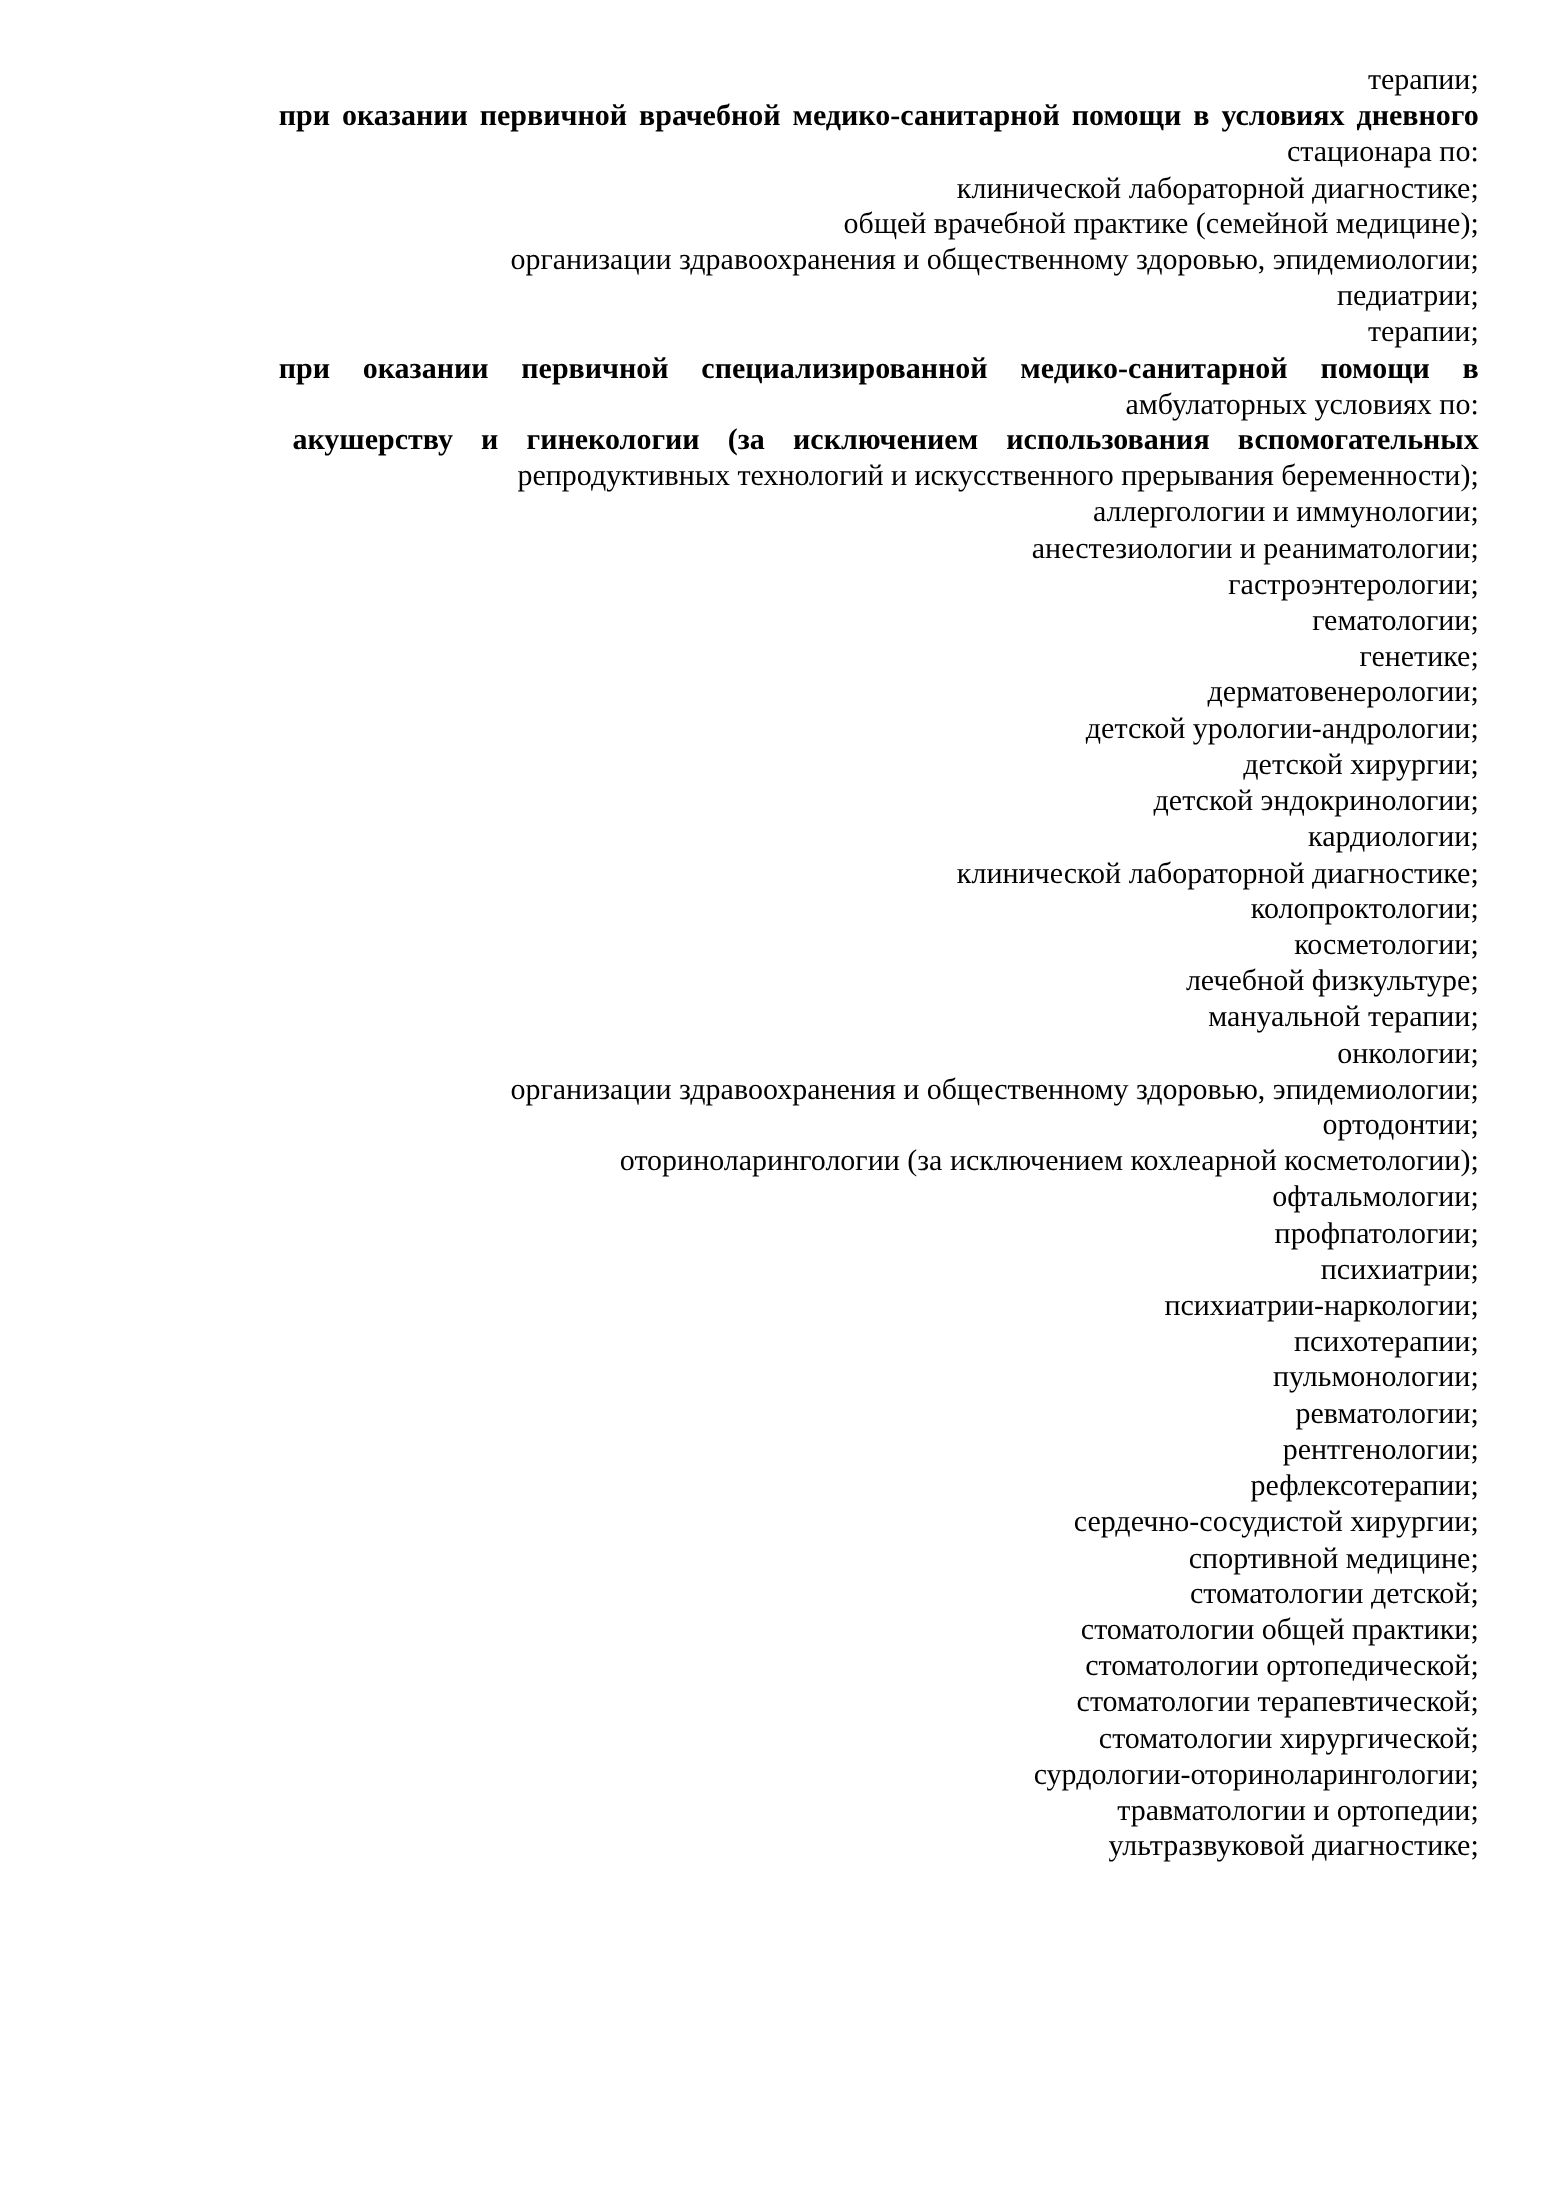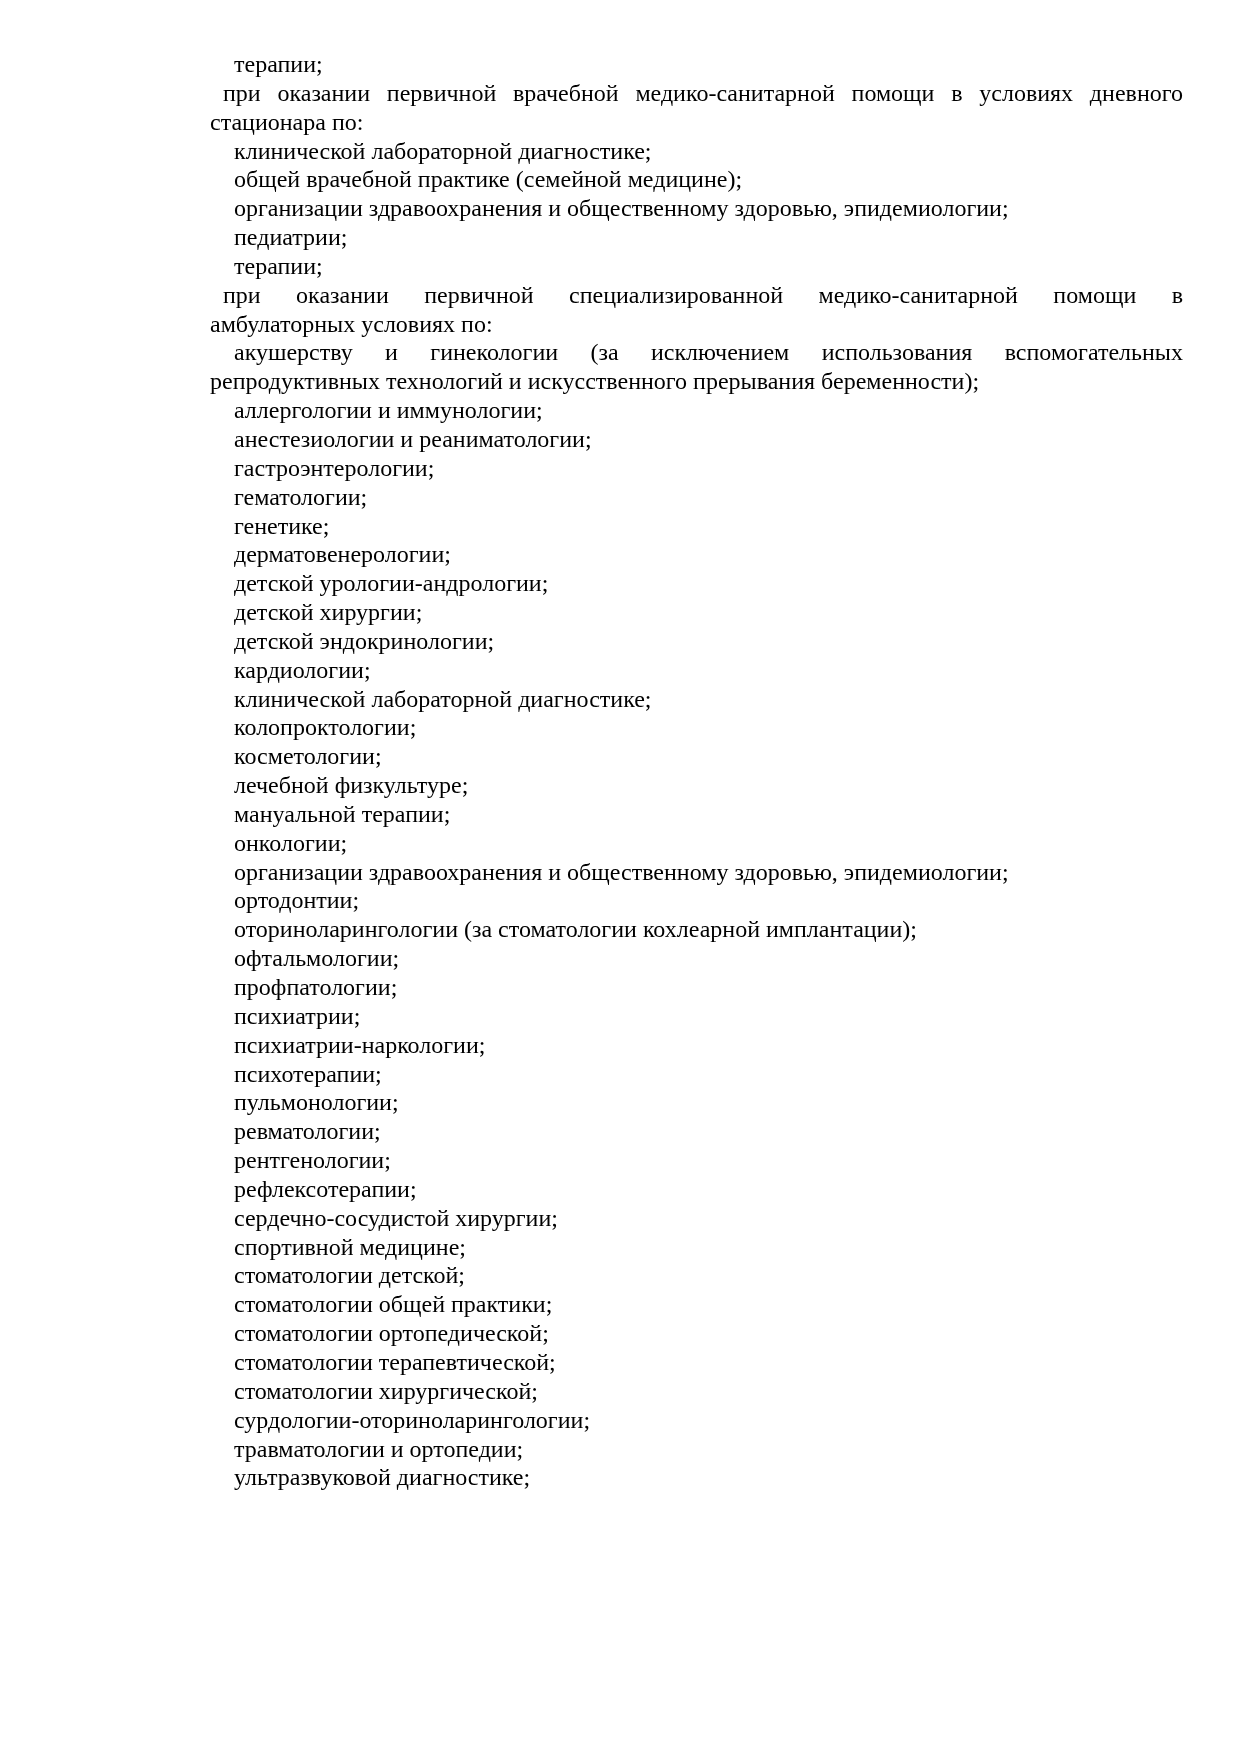--- a/index.html
+++ b/index.html
@@ -19,30 +19,31 @@
   .text-block {
     position: absolute;
     left: 210px;
     top: 50px;
     width: 973px;
     font-size: 24px;
     line-height: 28.85px;
   }
   .line {
     height: 28.85px;
-    text-align: left;
+    text-align: right;
     white-space: nowrap;
   }
   .line.indent-item { padding-left: 24px; }
   .line.indent-para { padding-left: 13px; }
   .line.indent-none { padding-left: 0; }
   .line.stretch {
     white-space: normal;
     text-align: justify;
     text-align-last: justify;
+    font-weight: bold;
   }
 </style>
 </head>
 <body>
 
 <div class="page">
   <div class="text-block" id="text-block">
       <div class="line indent-item">терапии;</div>
       <div class="line indent-para stretch">при оказании первичной врачебной медико-санитарной помощи в условиях дневного</div>
       <div class="line indent-none">стационара по:</div>
@@ -66,21 +67,21 @@
       <div class="line indent-item">детской эндокринологии;</div>
       <div class="line indent-item">кардиологии;</div>
       <div class="line indent-item">клинической лабораторной диагностике;</div>
       <div class="line indent-item">колопроктологии;</div>
       <div class="line indent-item">косметологии;</div>
       <div class="line indent-item">лечебной физкультуре;</div>
       <div class="line indent-item">мануальной терапии;</div>
       <div class="line indent-item">онкологии;</div>
       <div class="line indent-item">организации здравоохранения и общественному здоровью, эпидемиологии;</div>
       <div class="line indent-item">ортодонтии;</div>
-      <div class="line indent-item">оториноларингологии (за стоматологии кохлеарной имплантации);</div>
+      <div class="line indent-item">оториноларингологии (за исключением кохлеарной косметологии);</div>
       <div class="line indent-item">офтальмологии;</div>
       <div class="line indent-item">профпатологии;</div>
       <div class="line indent-item">психиатрии;</div>
       <div class="line indent-item">психиатрии-наркологии;</div>
       <div class="line indent-item">психотерапии;</div>
       <div class="line indent-item">пульмонологии;</div>
       <div class="line indent-item">ревматологии;</div>
       <div class="line indent-item">рентгенологии;</div>
       <div class="line indent-item">рефлексотерапии;</div>
       <div class="line indent-item">сердечно-сосудистой хирургии;</div>

